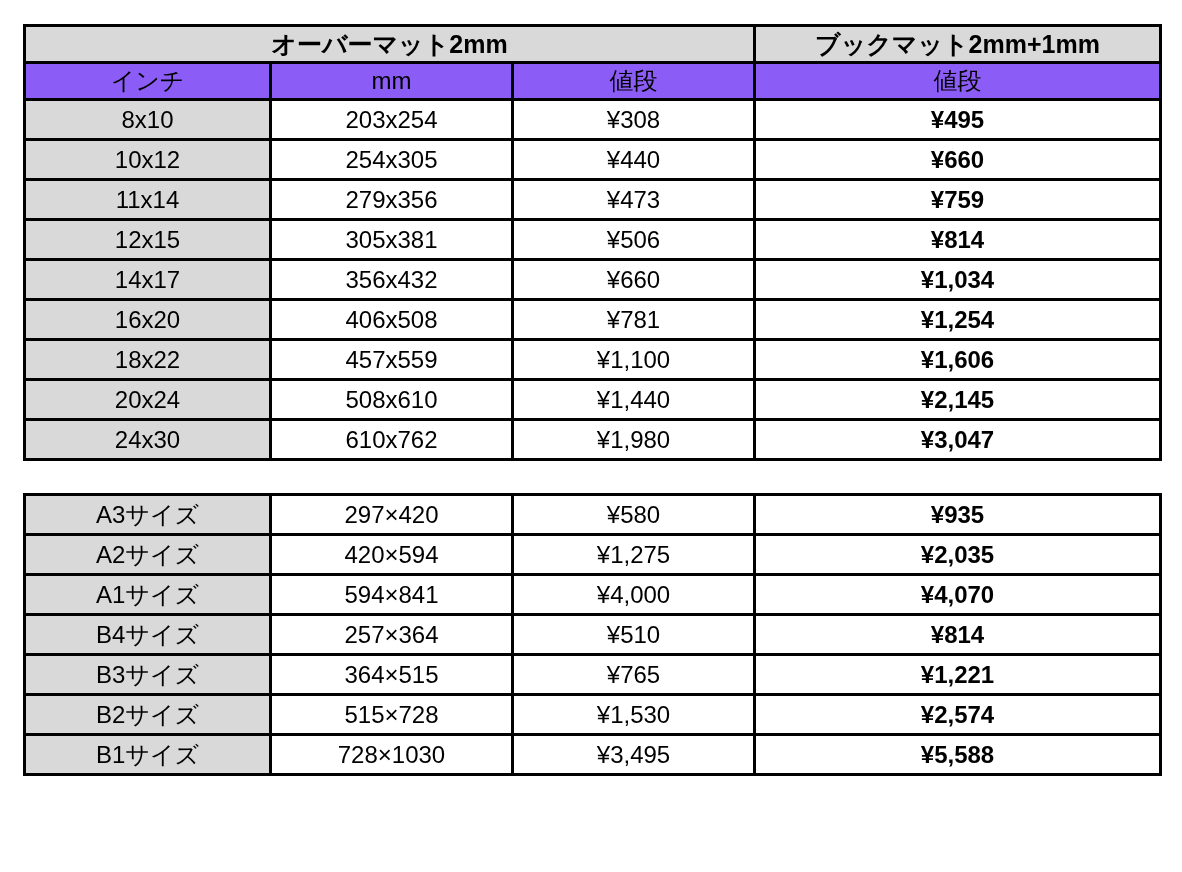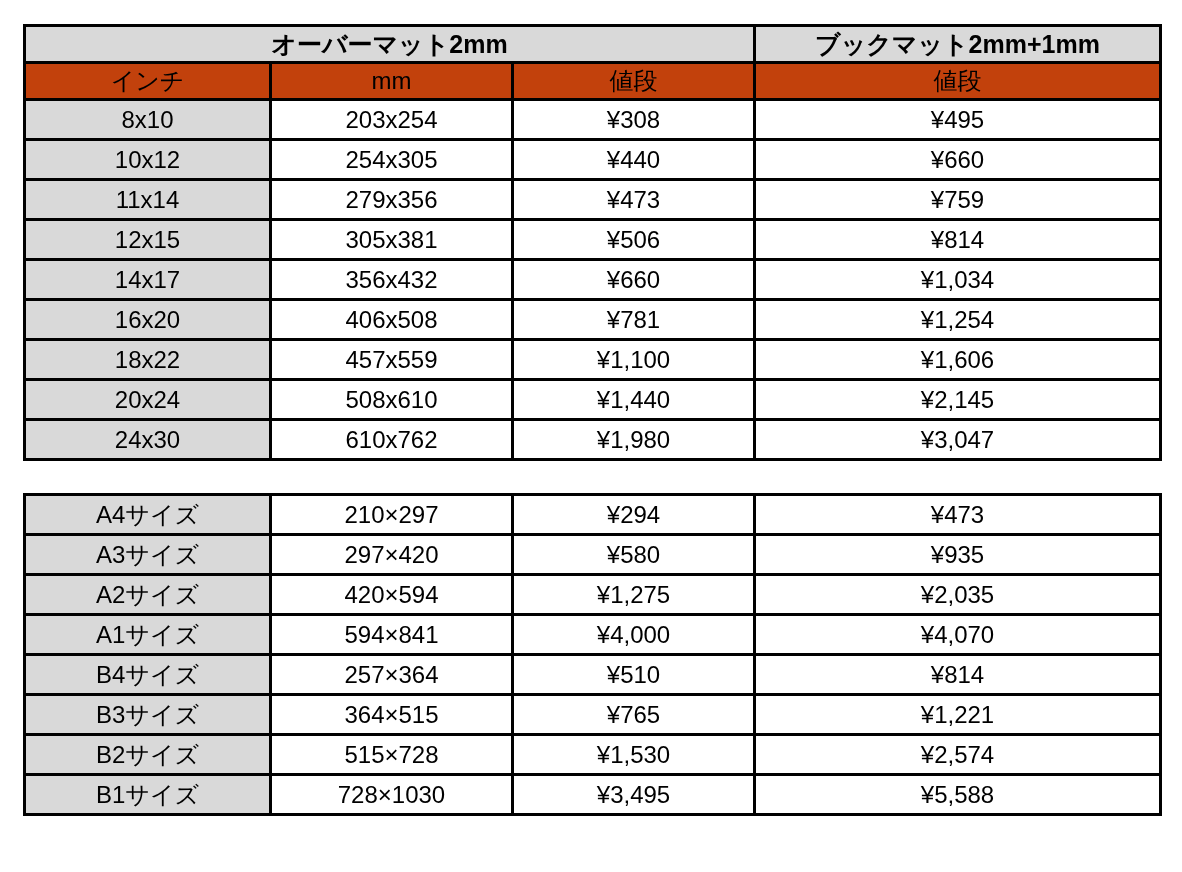--- a/index.html
+++ b/index.html
@@ -23,32 +23,32 @@
   .c4 { width: 406px; }
   table.price-table th,
   table.price-table td {
     border: 3px solid #000000;
     text-align: center;
     vertical-align: middle;
     padding: 0;
     overflow: hidden;
     white-space: nowrap;
   }
-  .thick { border-left-width: 6px; }
+  .thick { border-left-width: 6px; font-weight: bold; }
   tr.group-row th {
     height: 37px;
     font-weight: bold;
     font-size: 25px;
     background: #d9d9d9;
   }
   tr.colhead-row th {
     height: 37px;
     font-weight: normal;
     font-size: 24px;
-    background: #c2410c;
+    background: #8b5cf6;
   }
   tbody tr.data-row { height: 40px; }
   tbody tr.data-row td {
     font-size: 24px;
     background: #ffffff;
   }
   tbody tr.data-row td.label-cell { background: #d9d9d9; margin-left: 21px; }
   .table-gap { height: 32px; }
 </style>
 </head>
@@ -137,26 +137,20 @@
 
   <table class="price-table">
     <colgroup>
         <col class="c1">
         <col class="c2">
         <col class="c3">
         <col class="c4">
       </colgroup>
     <tbody>
       <tr class="data-row">
-        <td class="label-cell">A4サイズ</td>
-        <td>210×297</td>
-        <td>¥294</td>
-        <td class="thick">¥473</td>
-      </tr>
-      <tr class="data-row">
         <td class="label-cell">A3サイズ</td>
         <td>297×420</td>
         <td>¥580</td>
         <td class="thick">¥935</td>
       </tr>
       <tr class="data-row">
         <td class="label-cell">A2サイズ</td>
         <td>420×594</td>
         <td>¥1,275</td>
         <td class="thick">¥2,035</td>

